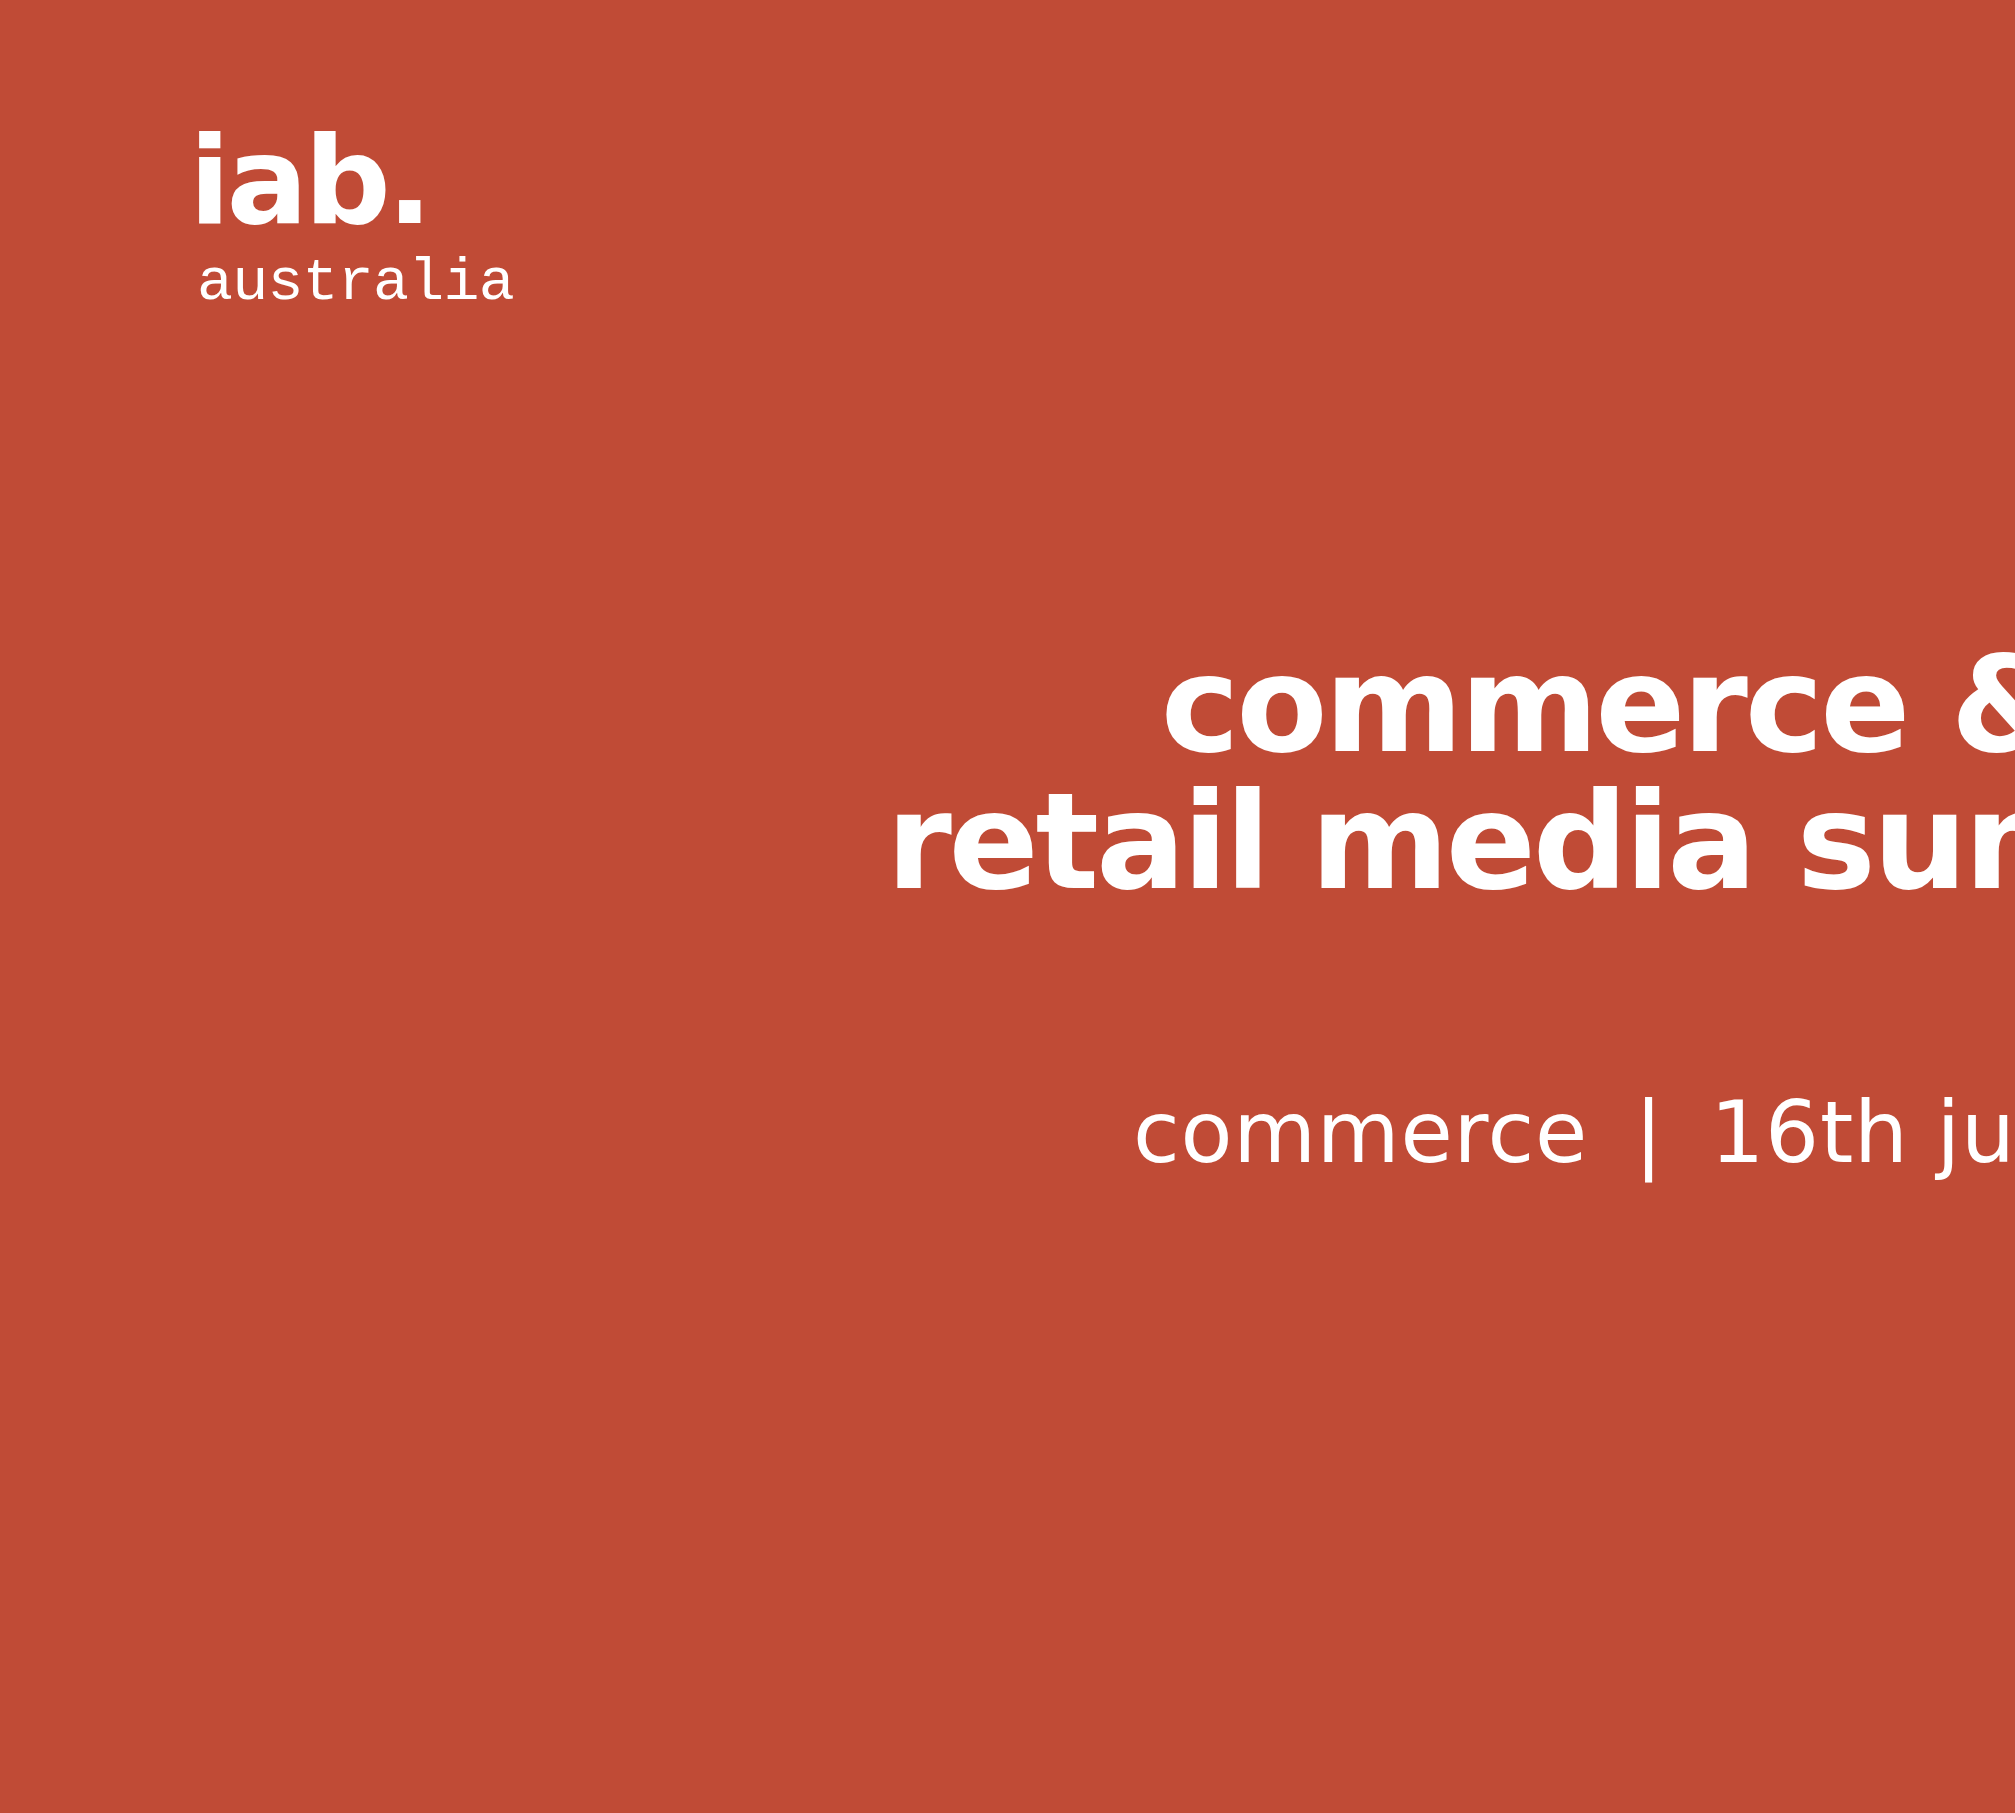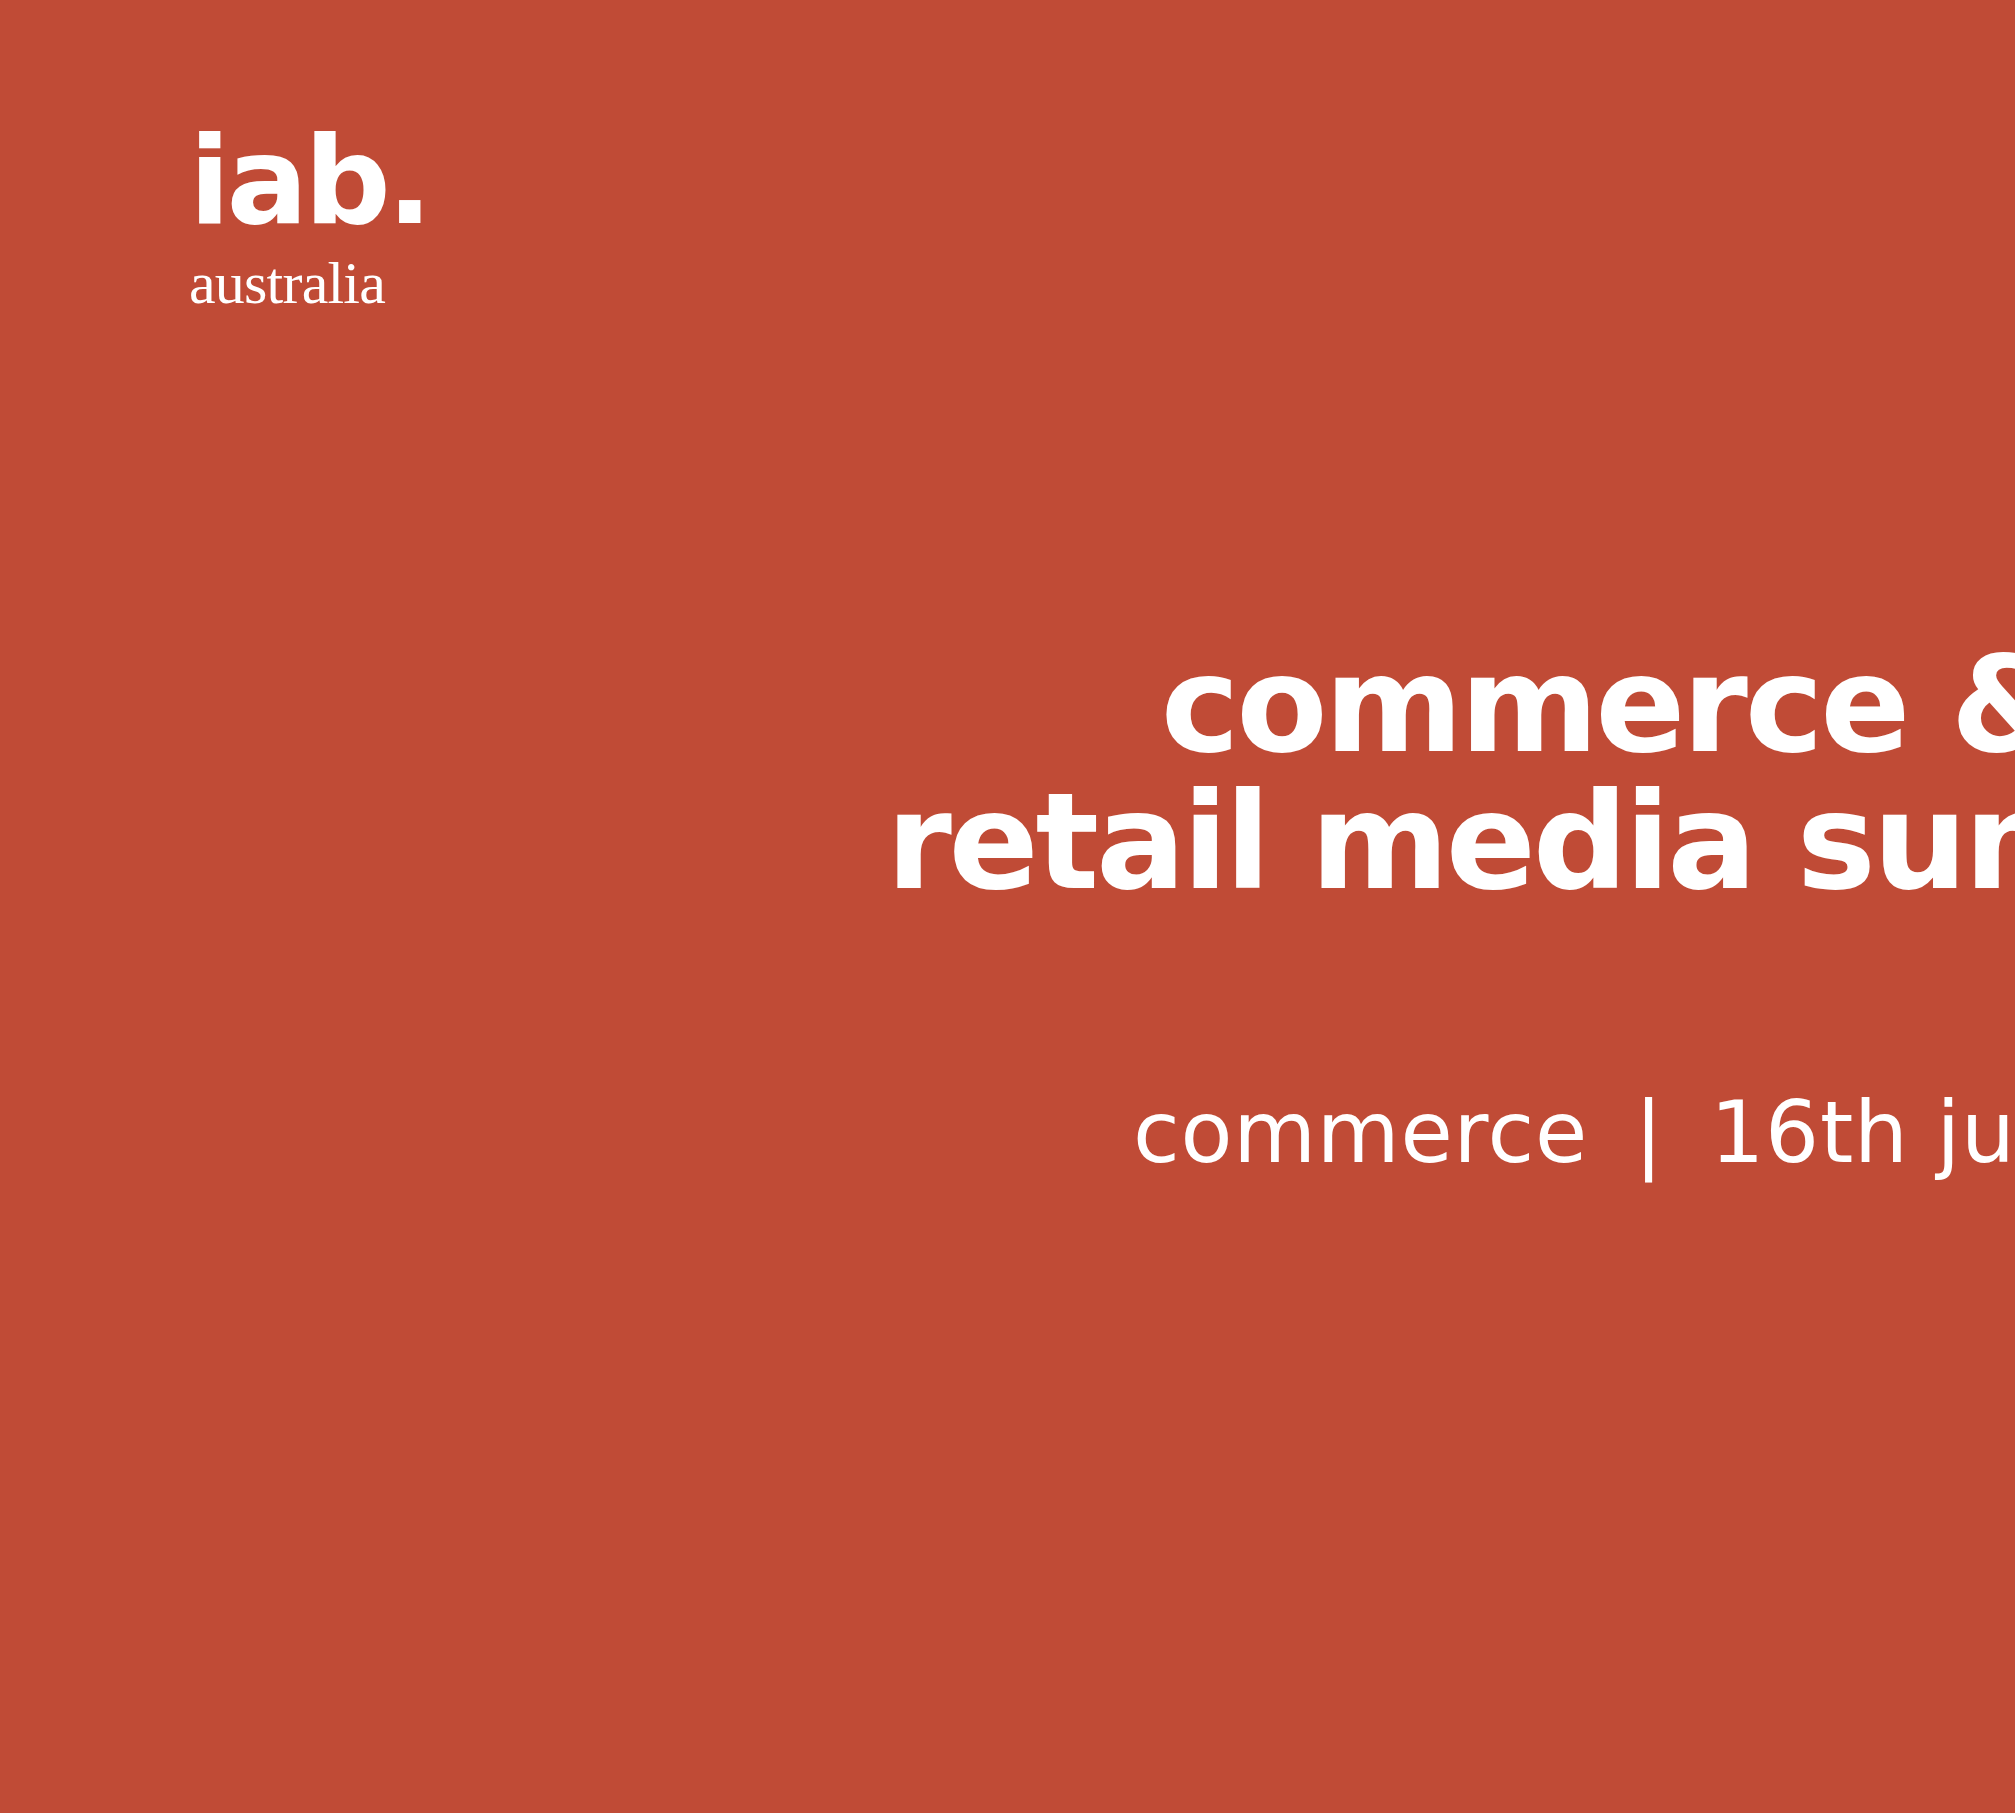--- a/index.html
+++ b/index.html
@@ -30,28 +30,29 @@
     font-family: "DejaVu Sans", sans-serif;
     font-weight: bold;
     font-size: 121px;
     line-height: 121px;
     letter-spacing: -4px;
     color: #ffffff;
     display: block;
     height: 125px;
   }
   .logo-sub {
-    font-family: Liberation Serif, serif;
+    font-family: Liberation Mono, monospace;
     font-weight: normal;
     font-size: 60px;
     line-height: 60px;
     letter-spacing: -0.8px;
     color: #ffffff;
     display: block;
     margin-top: 7.3px;
+    margin-left: 8px;
   }
 
   
   .center {
     position: absolute;
     left: 0;
     right: 0;
     top: 637px;
     text-align: center;
   }

